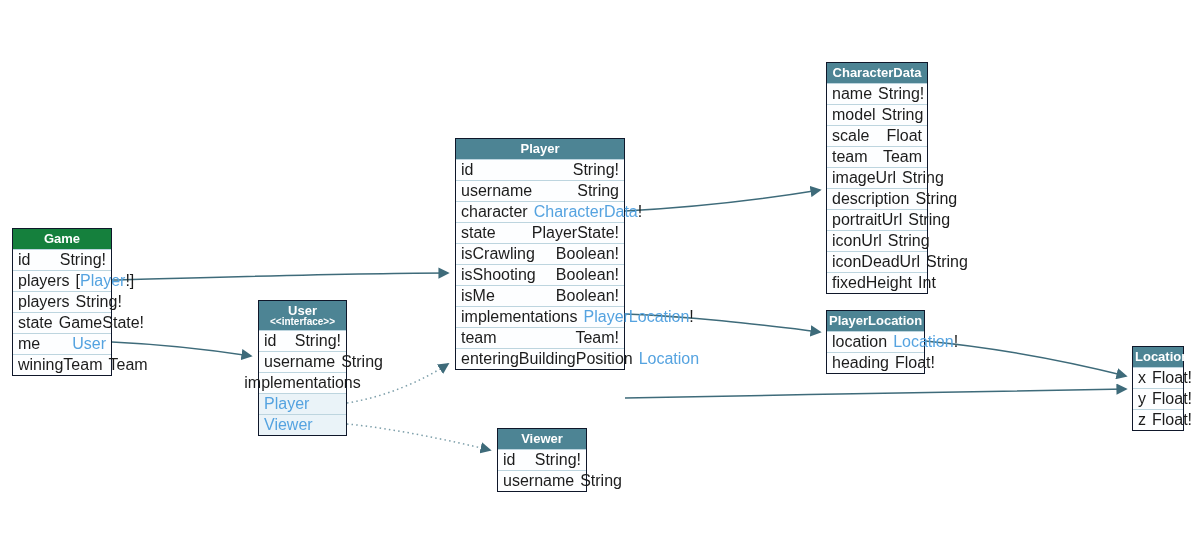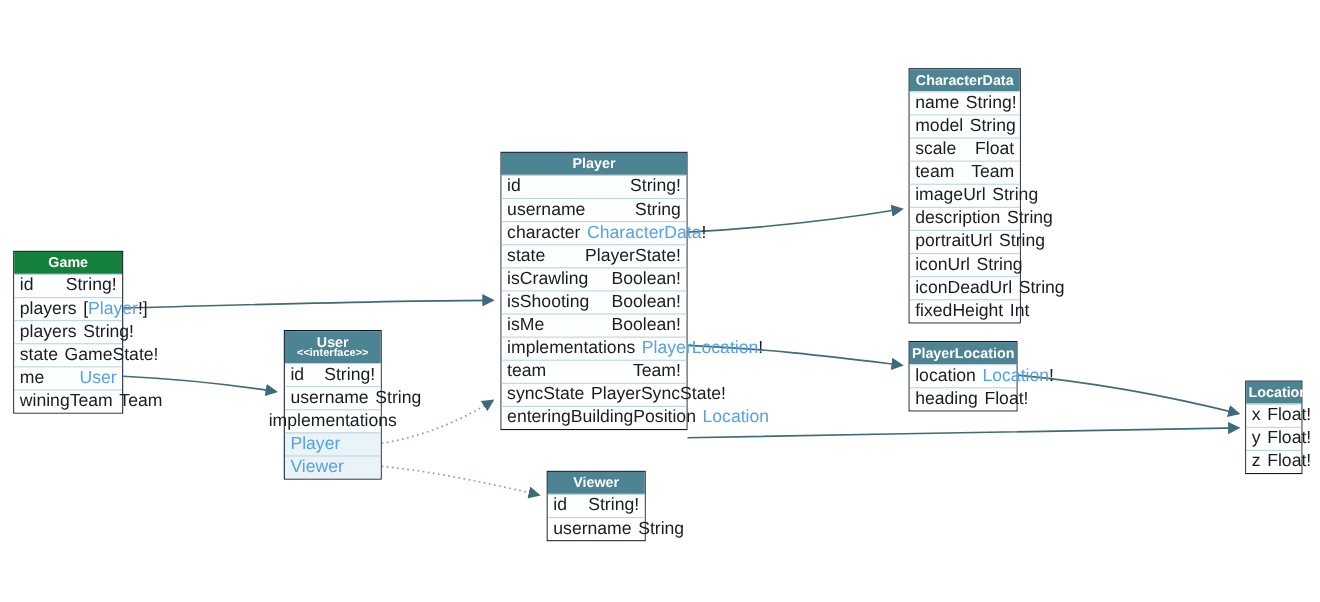--- a/index.html
+++ b/index.html
@@ -161,24 +161,20 @@
       </div>
       <div class="grow">
         <span class="fname">implementations</span>
         <span class="ftype"><span class="link" style="color: rgb(85, 163, 224);">PlayerLocation</span><span>!</span></span>
       </div>
       <div class="grow">
         <span class="fname">team</span>
         <span class="ftype"><span>Team!</span></span>
       </div>
       <div class="grow">
-        <span class="fname">syncState</span>
-        <span class="ftype"><span>PlayerSyncState!</span></span>
-      </div>
-      <div class="grow">
         <span class="fname">enteringBuildingPosition</span>
         <span class="ftype"><span class="link" style="color: rgb(85, 163, 224);">Location</span></span>
       </div>
     </div>
     <div class="gtable" style="left: 497px; top: 428px; width: 90px;">
       <div class="gtable-header" style="background: rgb(77, 132, 148); color: rgb(255, 255, 255);">
         <div>Viewer</div>
       </div>
       <div class="grow">
         <span class="fname">id</span>

